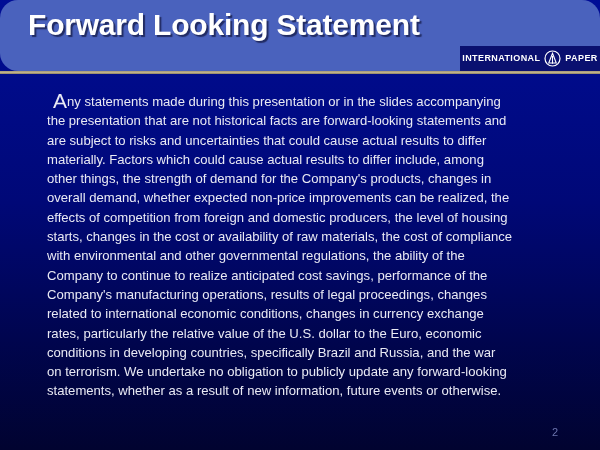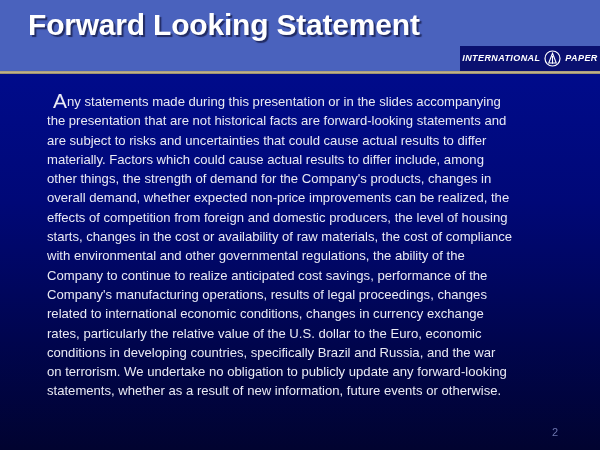--- a/index.html
+++ b/index.html
@@ -22,20 +22,21 @@
   }
 
   
   .header {
     position: absolute;
     left: 0;
     top: 0;
     width: 600px;
     height: 71px;
     background: #4a62bd;
+    border-radius: 18px;
   }
   .header-title {
     position: absolute;
     left: 28px;
     top: 8px;
     font-size: 30px;
     font-weight: bold;
     color: #ffffff;
     letter-spacing: -0.2px;
     text-shadow: 2px 2px 1px rgba(20, 25, 70, 0.75);
@@ -55,21 +56,20 @@
     position: absolute;
     left: 460px;
     top: 46px;
     width: 140px;
     height: 25px;
     background: #0a1070;
     display: flex;
     align-items: center;
     justify-content: center;
     gap: 4px;
-    font-style: italic;
   }
   .logo-word {
     color: #ffffff;
     font-size: 9px;
     font-weight: bold;
     letter-spacing: 0.4px;
     line-height: 1;
   }
   .logo-mark {
     width: 17px;

